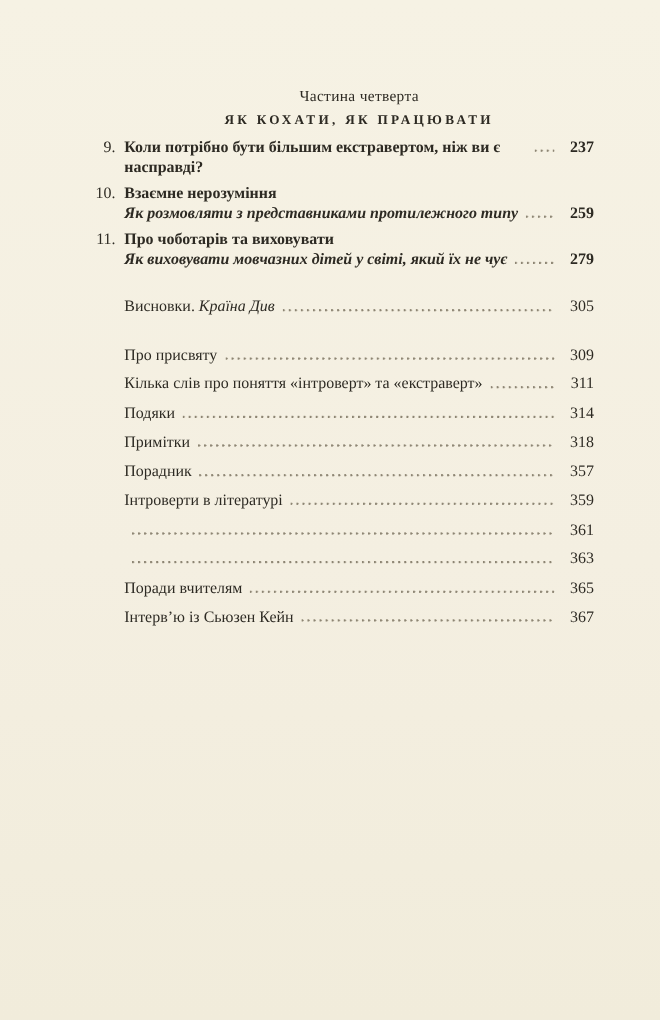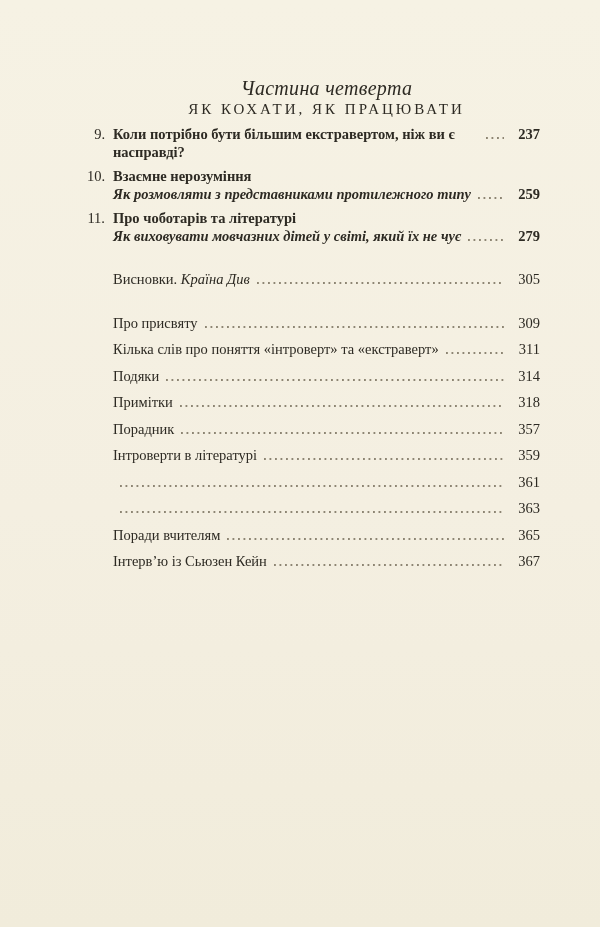--- a/index.html
+++ b/index.html
@@ -14,31 +14,30 @@
     color: #2d2a23;
     background-color: #f4efe1;
     background-image: linear-gradient(180deg, #f6f2e4 0%, #f4efe1 55%, #f1ecdb 100%);
     overflow: hidden;
   }
   .heading {
     margin: 78px 60px 0 113px;
     text-align: center;
   }
   .part-label {
-    font-style: italic;
-    font-size: 20px;
+    font-size: 14px;
     line-height: 21px;
     letter-spacing: 0.3px;
   }
   .part-title {
     margin-top: 2px;
-    font-size: 15px;
+    font-size: 12px;
     line-height: 16px;
     letter-spacing: 3px;
-    font-weight: 400;
+    font-weight: 700;
   }
   .toc {
     margin: 9px 60px 0 80px; 
     font-size: 14.5px;
   }
   .line {
     display: flex;
     align-items: baseline;
     line-height: 17.5px;
   }
@@ -105,21 +104,21 @@
           <span class="leader"></span>
           <span class="pg">259</span>
         </div>
       </div>
     </div>
 
     <div class="row chapter">
       <span class="num">11.</span>
       <div class="chapter-content">
         <div class="line">
-          <span class="t">Про чоботарів та літературі</span>
+          <span class="t">Про чоботарів та виховувати</span>
         </div>
         <div class="line">
           <span class="t t-it">Як виховувати мовчазних дітей у світі, який їх не чує</span>
           <span class="leader"></span>
           <span class="pg">279</span>
         </div>
       </div>
     </div>
 
     <div class="row indent conclusion">

